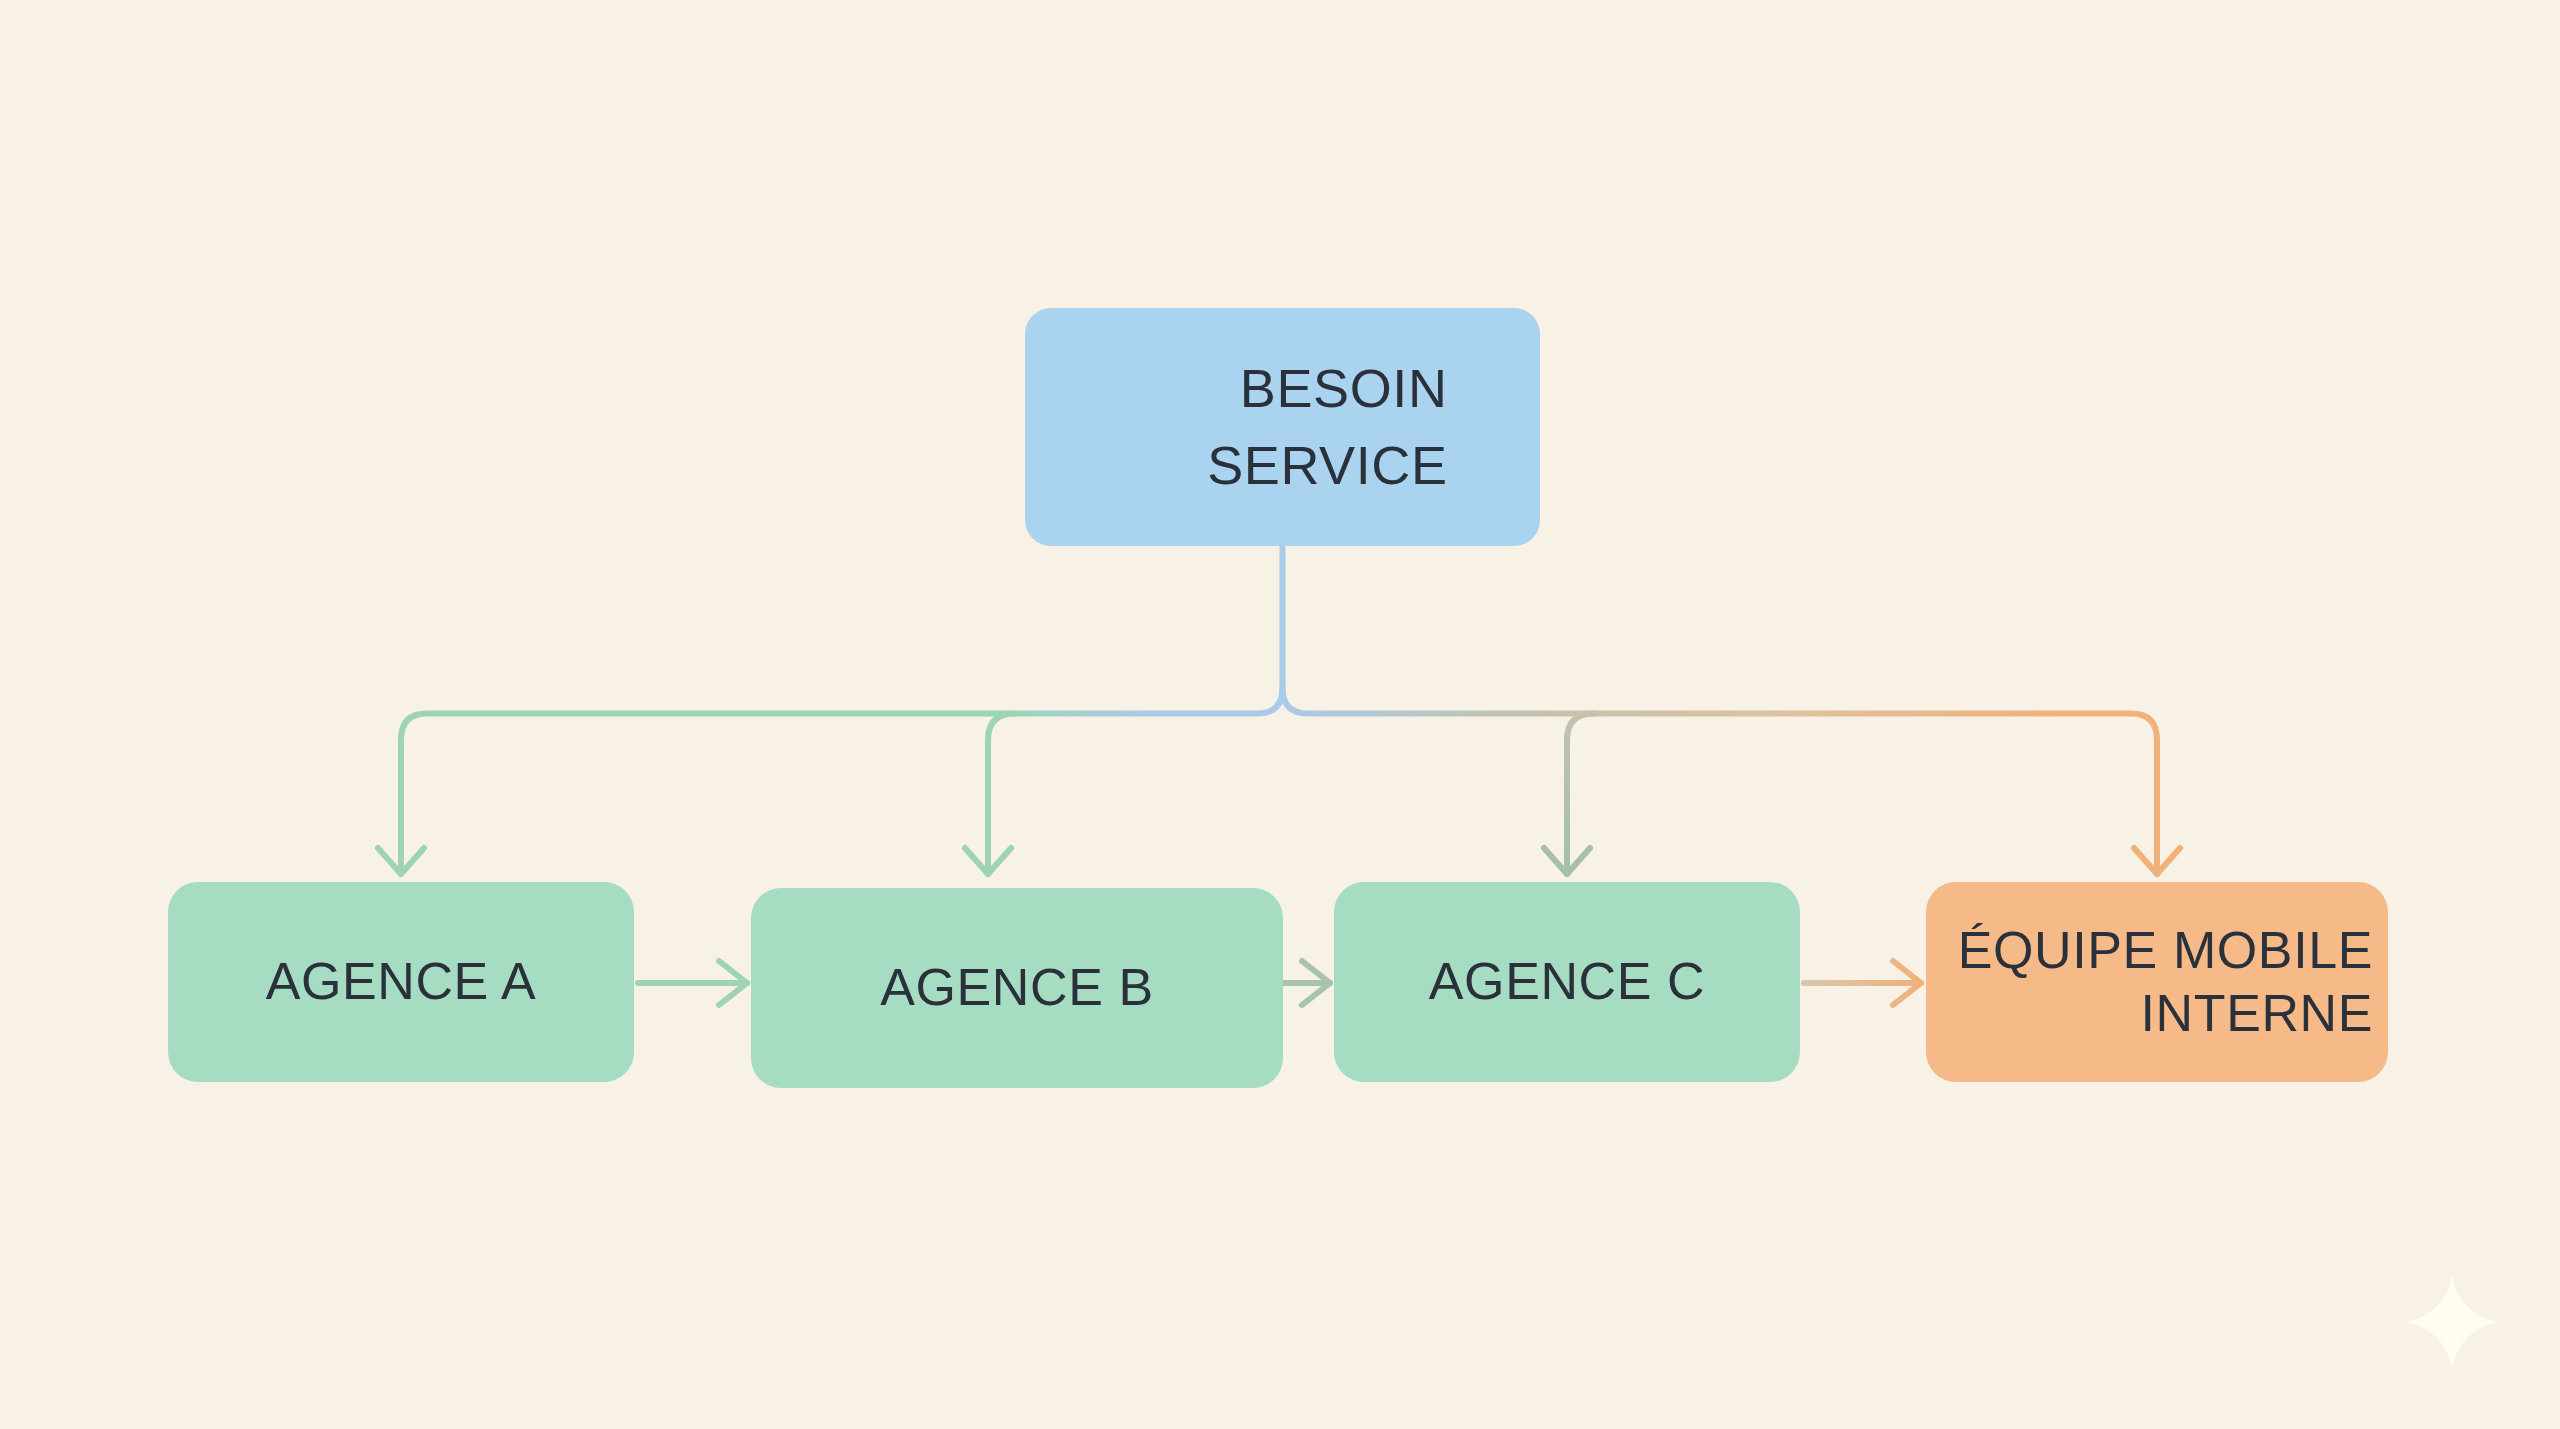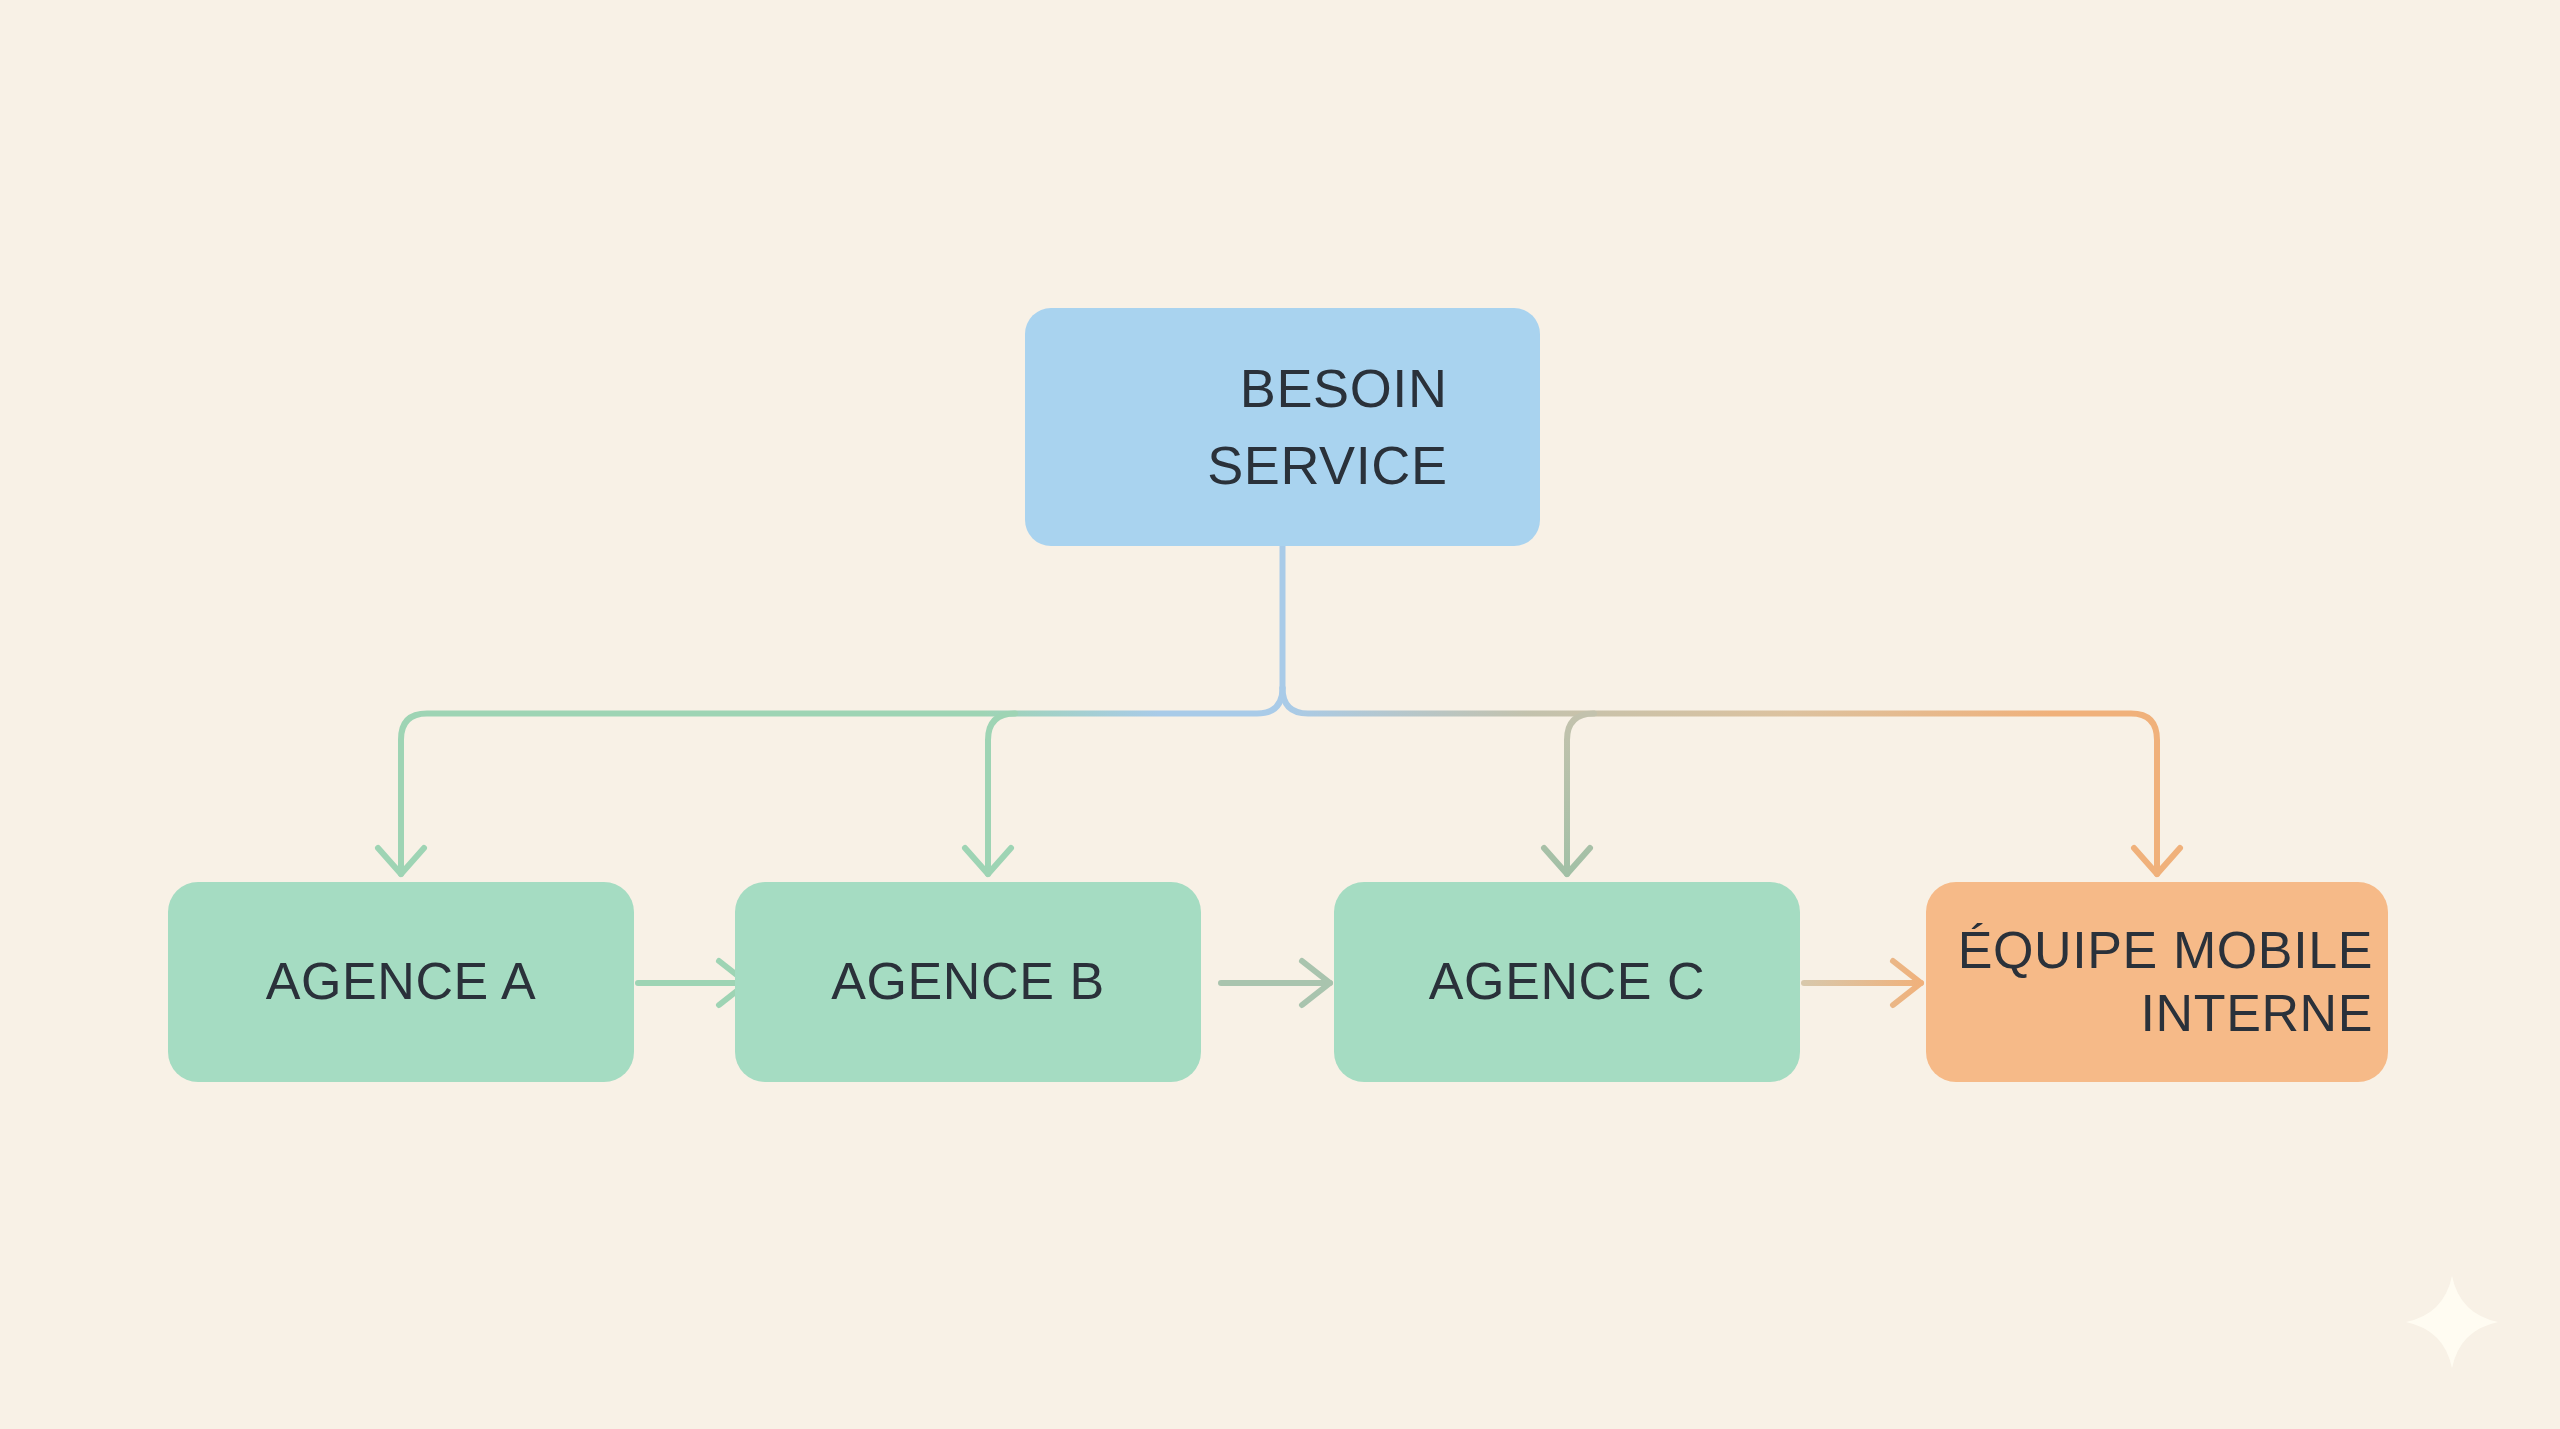--- a/index.html
+++ b/index.html
@@ -55,21 +55,21 @@
   }
   .node-top .node-label { width: 330px; }
   .node-bottom {
     top: 882px; height: 200px;
     border-radius: 30px;
     font-size: 52px;
     line-height: 1.22;
     background: var(--node-green);
   }
   .node-a { left: 168px;  width: 466px; }
-  .node-b { left: 735px;  width: 466px; }
+  .node-b { left: 751px;  width: 532px; margin-top: 6px; }
   .node-c { left: 1334px; width: 466px; }
   .node-d {
     left: 1926px; width: 462px;
     background: var(--node-orange);
   }
   .node-d .node-label { width: 432px; }
   .watermark {
     position: absolute;
     left: 2398px; top: 1268px;
     width: 108px; height: 108px;

